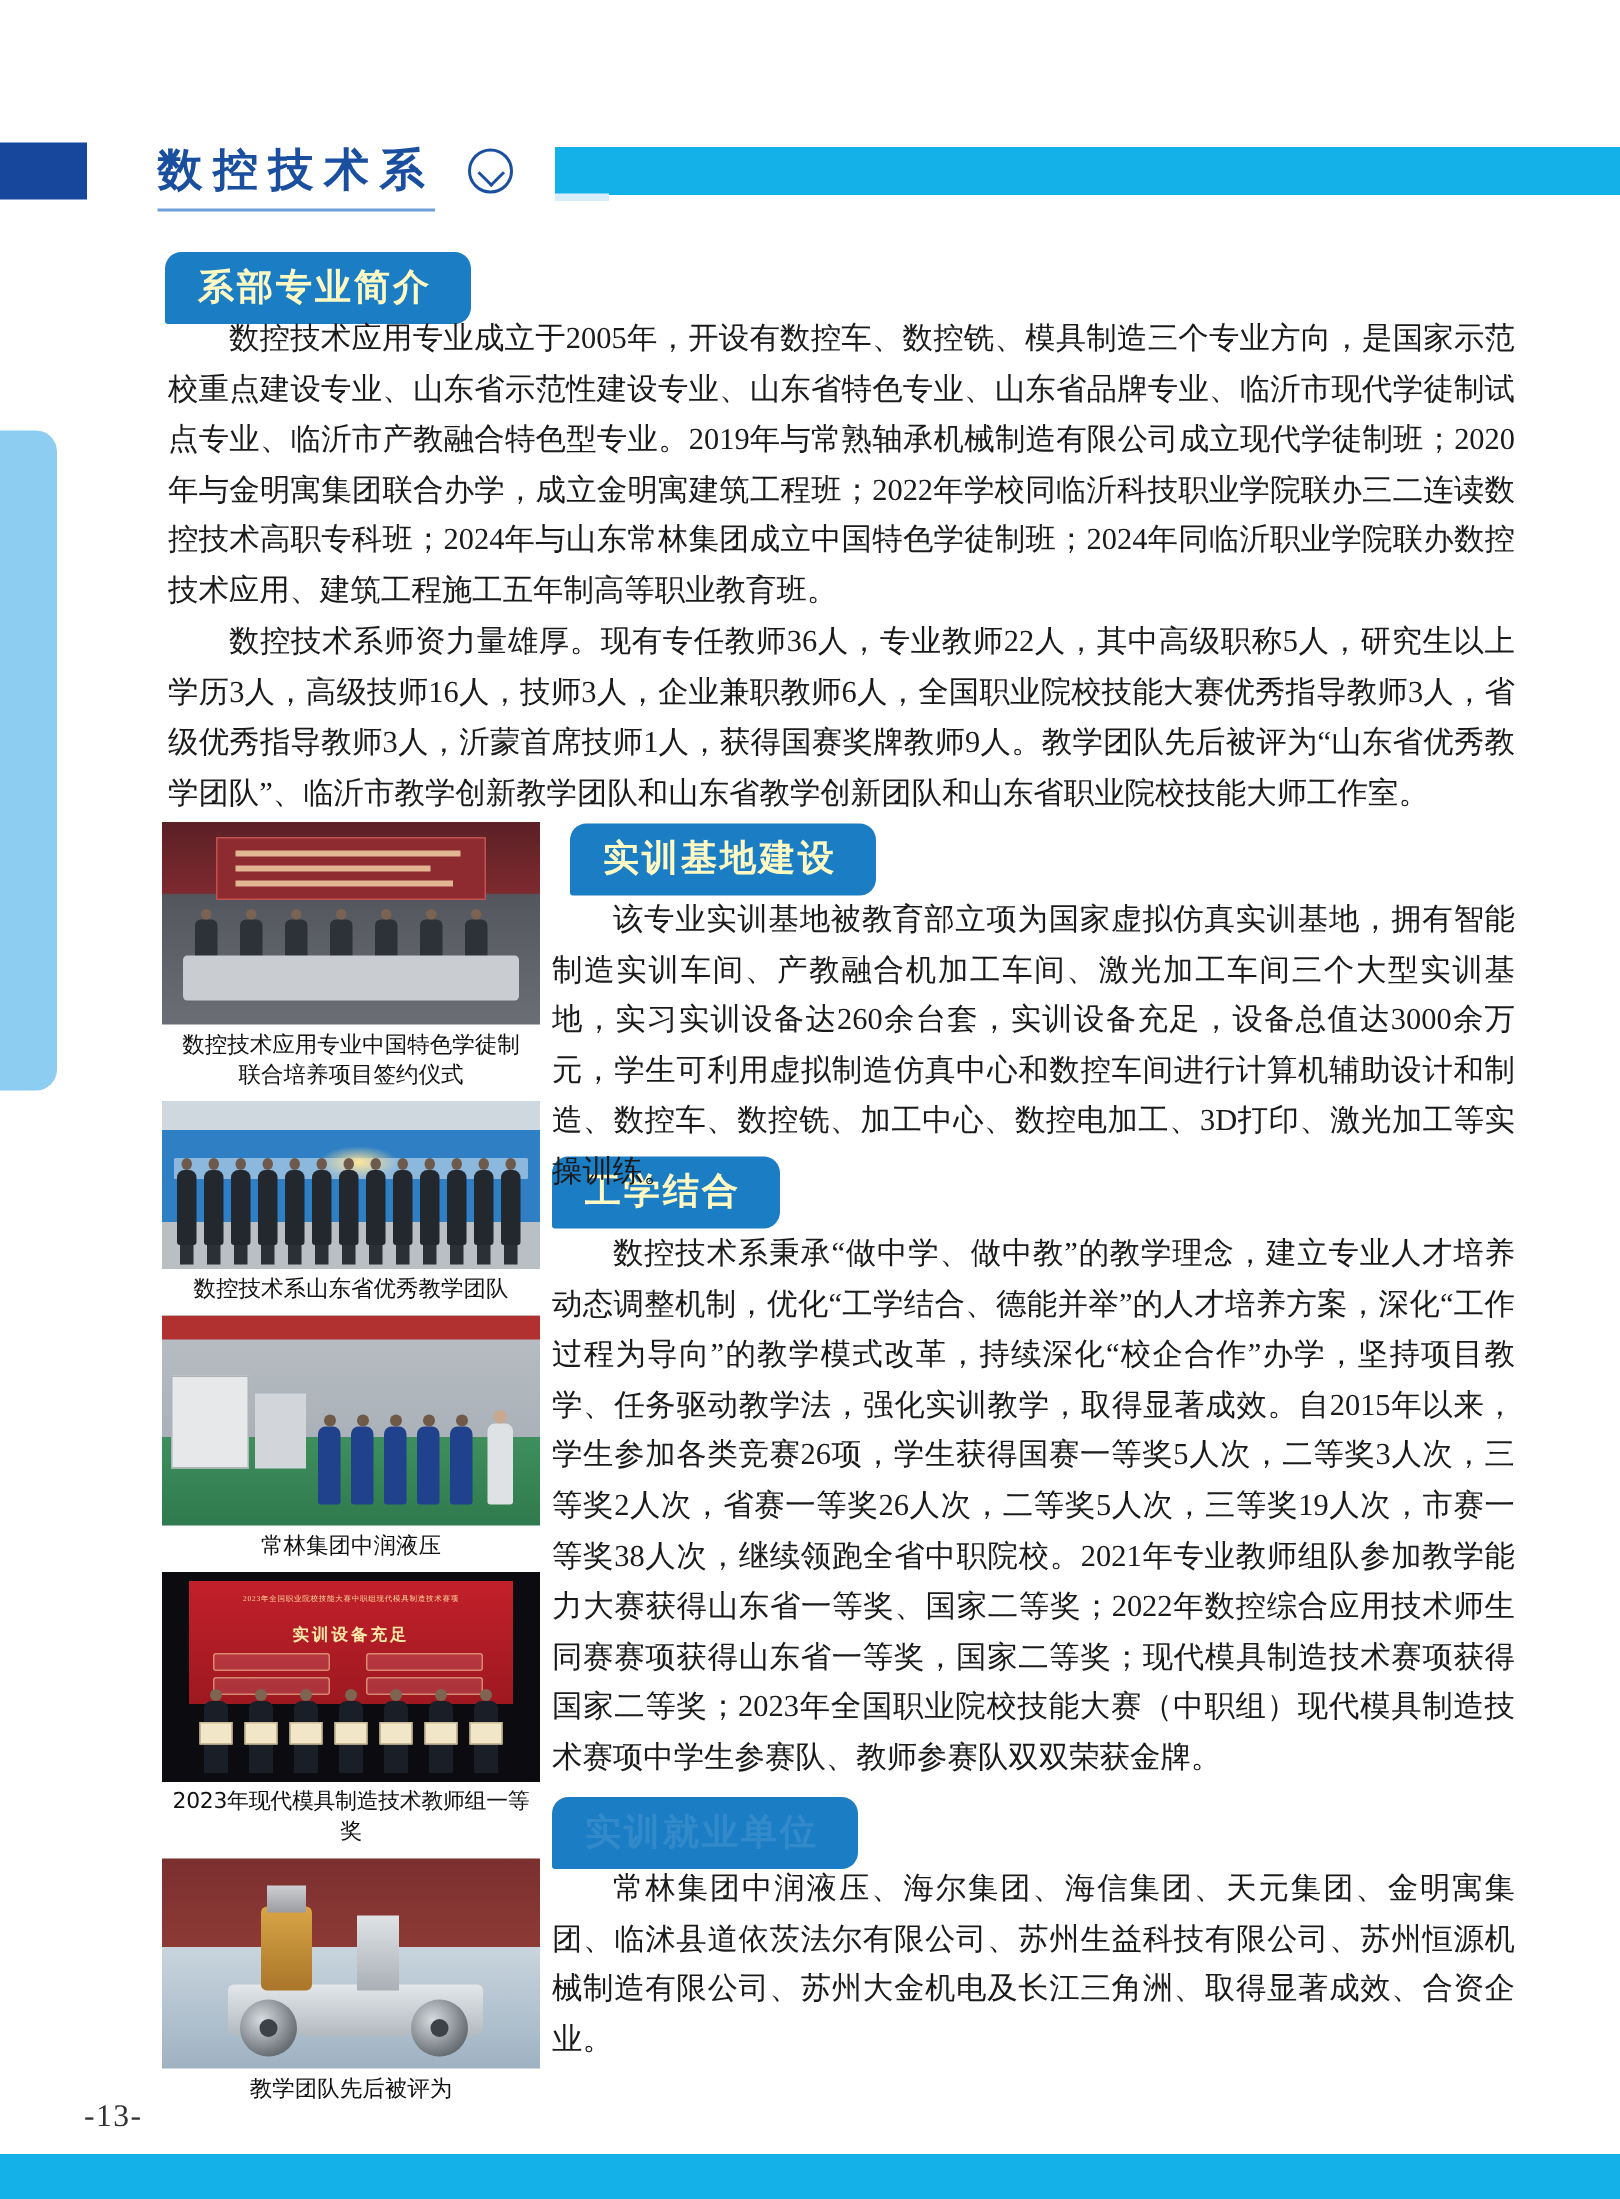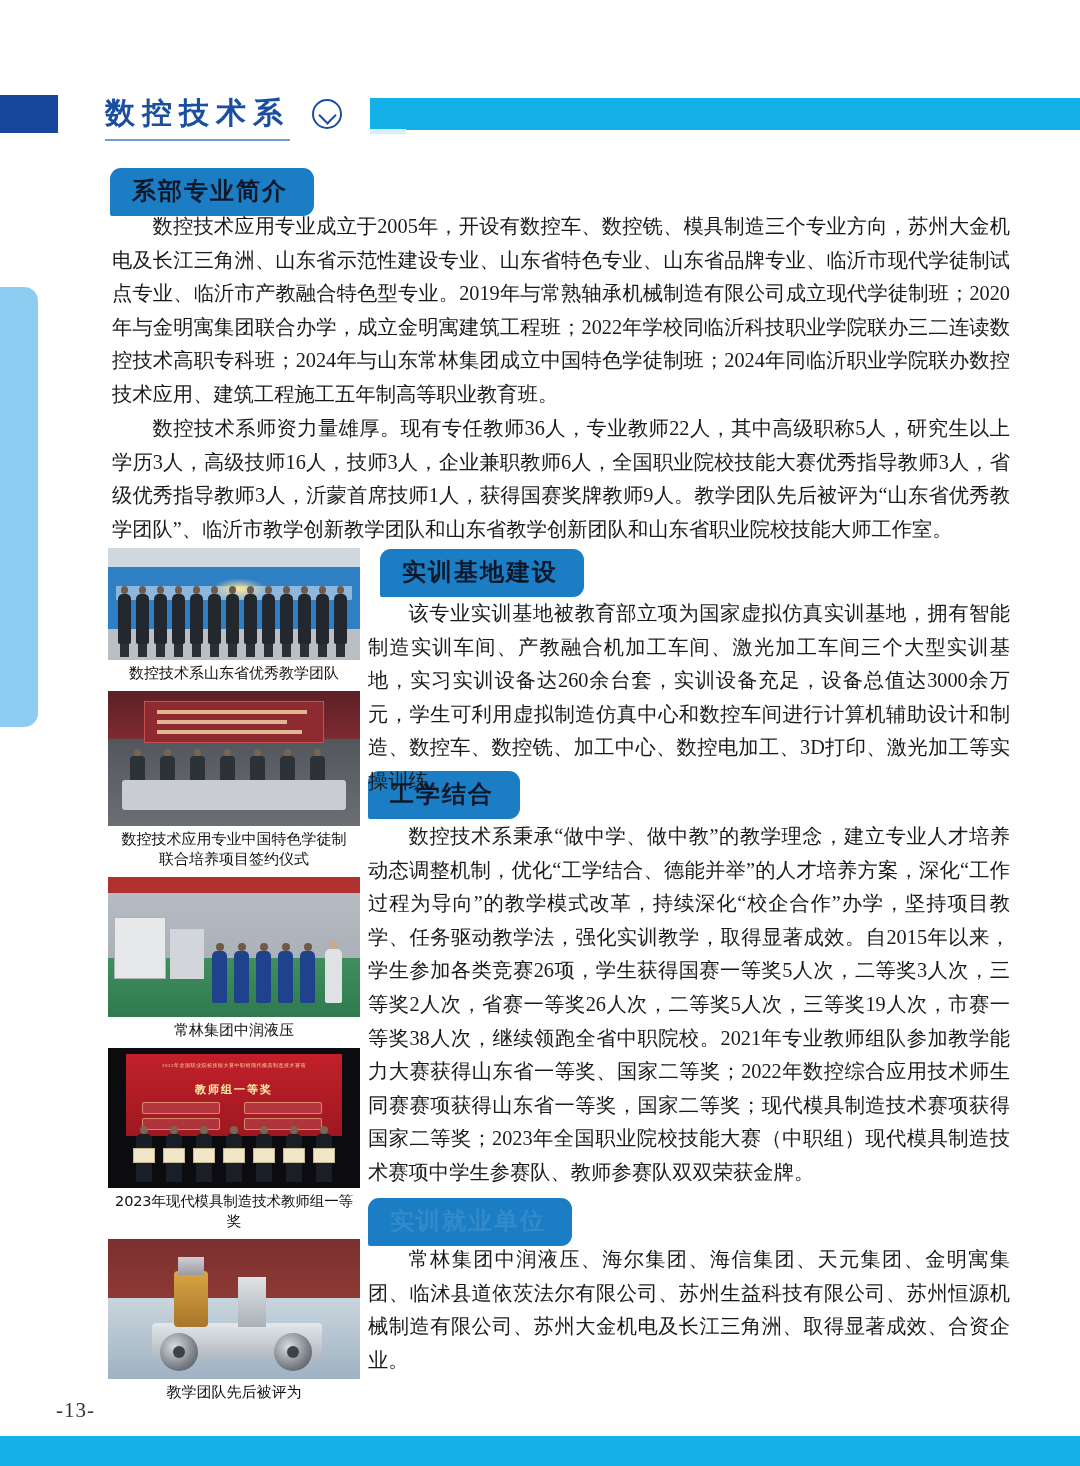--- a/index.html
+++ b/index.html
@@ -43,21 +43,21 @@
     position:absolute; left:370px; top:98px; width:710px; height:32px;
     background:#14b0e8;
   }
   .head-cyan-bar::after{
     content:""; position:absolute; left:0; bottom:-4px; width:36px; height:5px;
     background:#d9eefb;
   }
 
   
   .pill {
-    display:inline-block; background:#1b7dc4; color:#0f172a;
+    display:inline-block; background:#1b7dc4; color:#fef9c3;
     font-family:"DejaVu Sans","Liberation Sans",sans-serif;
     font-size:24px; font-weight:700; letter-spacing:2px;
     padding:7px 26px 9px 22px; border-radius:11px 11px 11px 2px;
     position:absolute; white-space:nowrap;
   }
   .pill.faded { color:rgba(255,255,255,0.10); }
 
   #pill-intro { left:110px; top:168px; }
   #pill-base  { left:380px; top:549px; }
   #pill-comp  { left:368px; top:771px; }
@@ -176,27 +176,47 @@
   <div class="head-title">数控技术系</div>
   <div class="head-chevron"></div>
 </div>
 <div class="head-cyan-bar"></div>
 
 <div class="pill" id="pill-intro">系部专业简介</div>
 <div class="pill" id="pill-base">实训基地建设</div>
 <div class="pill" id="pill-comp">工学结合</div>
 <div class="pill faded" id="pill-part">实训就业单位</div>
 
-<div class="para" id="para-1">数控技术应用专业成立于2005年，开设有数控车、数控铣、模具制造三个专业方向，苏州大金机电及长江三角洲、山东省示范性建设专业、山东省特色专业、山东省品牌专业、临沂市现代学徒制试点专业、临沂市产教融合特色型专业。2019年与常熟轴承机械制造有限公司成立现代学徒制班；2020年与金明寓集团联合办学，成立金明寓建筑工程班；2022年学校同临沂科技职业学院联办三二连读数控技术高职专科班；2024年与山东常林集团成立中国特色学徒制班；2024年同临沂职业学院联办数控技术应用、建筑工程施工五年制高等职业教育班。</div>
+<div class="para" id="para-1">数控技术应用专业成立于2005年，开设有数控车、数控铣、模具制造三个专业方向，是国家示范校重点建设专业、山东省示范性建设专业、山东省特色专业、山东省品牌专业、临沂市现代学徒制试点专业、临沂市产教融合特色型专业。2019年与常熟轴承机械制造有限公司成立现代学徒制班；2020年与金明寓集团联合办学，成立金明寓建筑工程班；2022年学校同临沂科技职业学院联办三二连读数控技术高职专科班；2024年与山东常林集团成立中国特色学徒制班；2024年同临沂职业学院联办数控技术应用、建筑工程施工五年制高等职业教育班。</div>
 <div class="para" id="para-2">数控技术系师资力量雄厚。现有专任教师36人，专业教师22人，其中高级职称5人，研究生以上学历3人，高级技师16人，技师3人，企业兼职教师6人，全国职业院校技能大赛优秀指导教师3人，省级优秀指导教师3人，沂蒙首席技师1人，获得国赛奖牌教师9人。教学团队先后被评为“山东省优秀教学团队”、临沂市教学创新教学团队和山东省教学创新团队和山东省职业院校技能大师工作室。</div>
 <div class="para" id="para-3">该专业实训基地被教育部立项为国家虚拟仿真实训基地，拥有智能制造实训车间、产教融合机加工车间、激光加工车间三个大型实训基地，实习实训设备达260余台套，实训设备充足，设备总值达3000余万元，学生可利用虚拟制造仿真中心和数控车间进行计算机辅助设计和制造、数控车、数控铣、加工中心、数控电加工、3D打印、激光加工等实操训练。</div>
 <div class="para" id="para-4">数控技术系秉承“做中学、做中教”的教学理念，建立专业人才培养动态调整机制，优化“工学结合、德能并举”的人才培养方案，深化“工作过程为导向”的教学模式改革，持续深化“校企合作”办学，坚持项目教学、任务驱动教学法，强化实训教学，取得显著成效。自2015年以来，学生参加各类竞赛26项，学生获得国赛一等奖5人次，二等奖3人次，三等奖2人次，省赛一等奖26人次，二等奖5人次，三等奖19人次，市赛一等奖38人次，继续领跑全省中职院校。2021年专业教师组队参加教学能力大赛获得山东省一等奖、国家二等奖；2022年数控综合应用技术师生同赛赛项获得山东省一等奖，国家二等奖；现代模具制造技术赛项获得国家二等奖；2023年全国职业院校技能大赛（中职组）现代模具制造技术赛项中学生参赛队、教师参赛队双双荣获金牌。</div>
 <div class="para" id="para-5">常林集团中润液压、海尔集团、海信集团、天元集团、金明寓集团、临沭县道依茨法尔有限公司、苏州生益科技有限公司、苏州恒源机械制造有限公司、苏州大金机电及长江三角洲、取得显著成效、合资企业。</div>
 
 <div class="photo-col">
+
+  <div class="figure">
+    <div class="photo ph2">
+      <div class="screen">
+        <div class="screen-line" style="top:8px; width:150px"></div>
+        <div class="screen-line" style="top:18px; width:130px"></div>
+        <div class="screen-line" style="top:28px; width:145px"></div>
+      </div>
+      <div class="seat" style="left:22px"></div>
+        <div class="seat" style="left:52px"></div>
+      <div class="seat" style="left:82px"></div>
+        <div class="seat" style="left:112px"></div>
+      <div class="seat" style="left:142px"></div>
+        <div class="seat" style="left:172px"></div>
+      <div class="seat" style="left:202px"></div>
+      <div class="table"></div>
+    </div>
+    <div class="caption">数控技术应用专业中国特色学徒制
+联合培养项目签约仪式</div>
+  </div>
 
   <div class="figure">
     <div class="photo ph1">
       <div class="banner-txt"></div>
       <div class="glow"></div>
       <div class="person" style="left:10px"></div>
         <div class="person" style="left:28px"></div>
       <div class="person" style="left:46px"></div>
         <div class="person" style="left:64px"></div>
       <div class="person" style="left:82px"></div>
@@ -206,59 +226,39 @@
       <div class="person" style="left:154px"></div>
         <div class="person" style="left:172px"></div>
       <div class="person" style="left:190px"></div>
         <div class="person" style="left:208px"></div>
       <div class="person" style="left:226px"></div>
     </div>
     <div class="caption">数控技术系山东省优秀教学团队</div>
   </div>
 
   <div class="figure">
-    <div class="photo ph2">
-      <div class="screen">
-        <div class="screen-line" style="top:8px; width:150px"></div>
-        <div class="screen-line" style="top:18px; width:130px"></div>
-        <div class="screen-line" style="top:28px; width:145px"></div>
-      </div>
-      <div class="seat" style="left:22px"></div>
-        <div class="seat" style="left:52px"></div>
-      <div class="seat" style="left:82px"></div>
-        <div class="seat" style="left:112px"></div>
-      <div class="seat" style="left:142px"></div>
-        <div class="seat" style="left:172px"></div>
-      <div class="seat" style="left:202px"></div>
-      <div class="table"></div>
-    </div>
-    <div class="caption">数控技术应用专业中国特色学徒制
-联合培养项目签约仪式</div>
-  </div>
-
-  <div class="figure">
     <div class="photo ph3">
       <div class="redband"></div>
       <div class="machine"></div>
       <div class="machine2"></div>
       <div class="stu" style="left:104px"></div>
         <div class="stu" style="left:126px"></div>
       <div class="stu" style="left:148px"></div>
         <div class="stu" style="left:170px"></div>
       <div class="stu" style="left:192px"></div>
       <div class="coach"></div>
     </div>
     <div class="caption">常林集团中润液压</div>
   </div>
 
   <div class="figure">
     <div class="photo ph4">
       <div class="led">
         <div class="led-sub">2023年全国职业院校技能大赛中职组现代模具制造技术赛项</div>
-        <div class="led-title">教师组一等奖</div>
+        <div class="led-title">实训设备充足</div>
         <div class="led-card" style="left:16px; top:48px; width:78px"></div>
         <div class="led-card" style="left:118px; top:48px; width:78px"></div>
         <div class="led-card" style="left:16px; top:64px; width:78px"></div>
         <div class="led-card" style="left:118px; top:64px; width:78px"></div>
       </div>
       <div class="awardee" style="left:28px">
           <span class="cert"></span>
         </div>
       <div class="awardee" style="left:58px">
           <span class="cert"></span>

